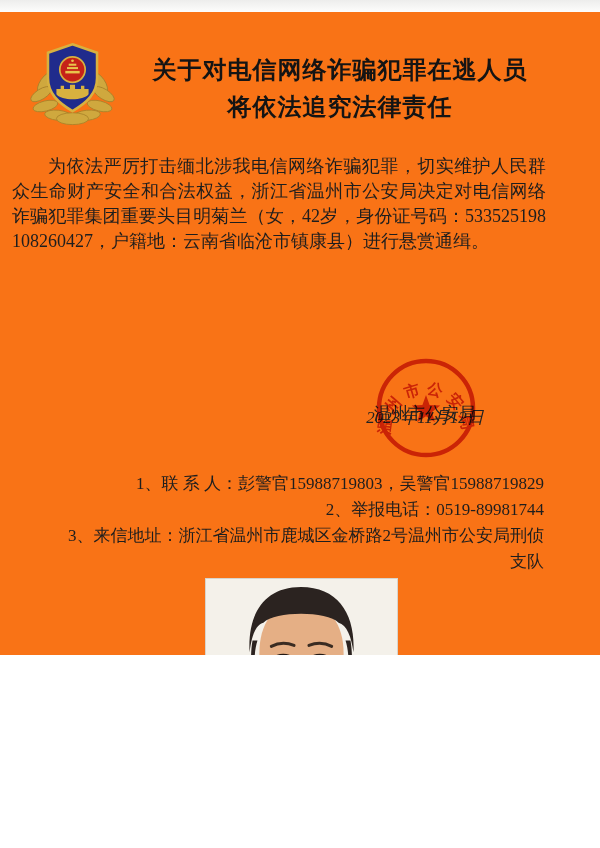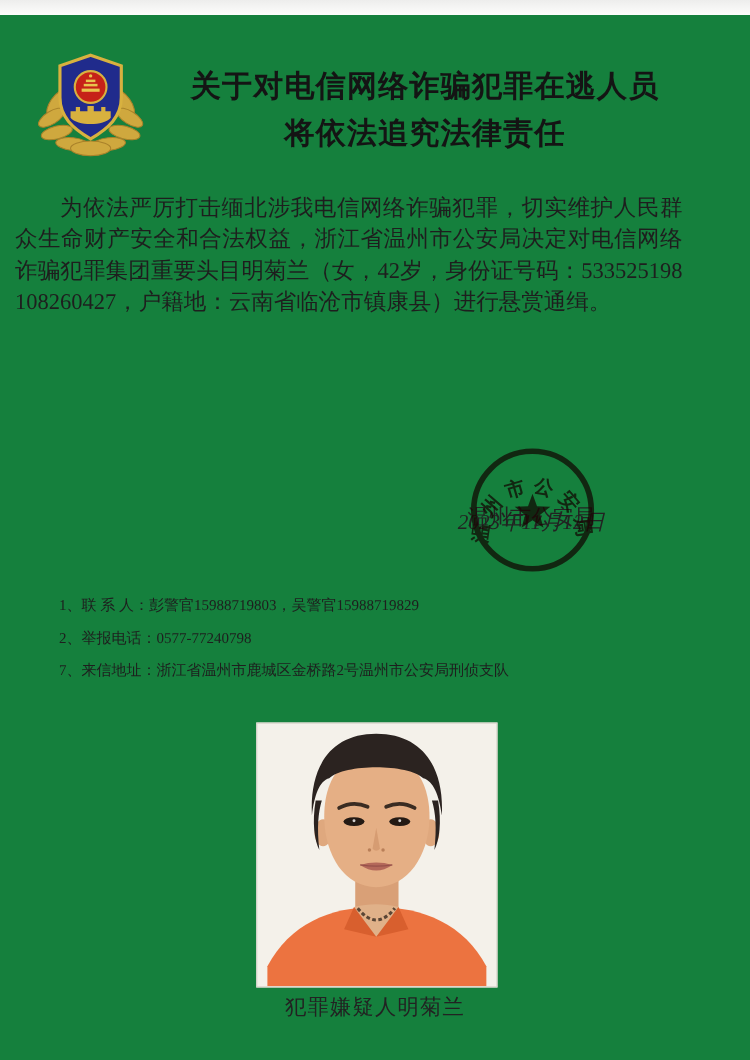--- a/index.html
+++ b/index.html
@@ -1,18 +1,18 @@
 <!DOCTYPE html>
 <html><head>
 <meta charset="utf-8">
 <style>
   html,body{margin:0;padding:0;background:#ffffff;}
   .page{
-    position:relative;width:600px;height:848px;overflow:hidden;
-    background:#15803d;
+    position:relative;width:600px;height:655px;overflow:hidden;
+    background:#f97316;
     font-family:"Liberation Serif","DejaVu Serif",serif;
     color:#1e1e1e;
   }
   .top-edge{position:absolute;left:0;top:0;width:600px;height:12px;
     background:linear-gradient(#ededec,#fdfdfc);}
   .emblem{position:absolute;left:30px;top:40px;width:85px;height:88px;}
   .title{
     position:absolute;left:120px;top:52px;width:440px;
     text-align:center;font-weight:bold;font-size:24px;line-height:37px;
     color:#141414;letter-spacing:1px;
@@ -30,21 +30,21 @@
   .date{
     position:absolute;left:325px;top:406px;width:200px;
     text-align:center;font-size:17px;color:#222;font-style:italic;
   }
   .seal{
     position:absolute;left:374px;top:356px;width:104px;height:104px;
     opacity:.82;mix-blend-mode:multiply;
   }
   .contacts{
     position:absolute;left:28px;top:471px;width:516px;
-    font-size:12px;line-height:26px;text-align:left;
+    font-size:17px;line-height:26px;text-align:right;
     word-break:break-all;line-break:anywhere;
   }
   .contacts div{text-indent:1.6em;}
   .photo{
     position:absolute;left:205px;top:578px;width:193px;height:212px;
     border:1px solid #d8d4cc;box-sizing:border-box;background:#f4f1ea;
   }
   .photo svg{display:block;width:100%;height:100%;}
   .caption{
     position:absolute;left:0;top:794px;width:600px;
@@ -99,22 +99,22 @@
     <defs>
       <path id="seal-arc" d="M 16,74 A 36,36 0 1 1 88,74" fill="none"></path>
     </defs>
     <text font-size="15.5" fill="#c5261c" letter-spacing="5" font-family="Liberation Serif, DejaVu Serif, serif" font-weight="bold">
       <textPath href="#seal-arc" startOffset="50%" text-anchor="middle">温州市公安局</textPath>
     </text>
   </svg>
 
   <div class="contacts">
     <div>1、联 系 人：彭警官15988719803，吴警官15988719829</div>
-    <div>2、举报电话：0577-77240798</div>
-    <div>7、来信地址：浙江省温州市鹿城区金桥路2号温州市公安局刑侦支队</div>
+    <div>2、举报电话：0519-89981744</div>
+    <div>3、来信地址：浙江省温州市鹿城区金桥路2号温州市公安局刑侦支队</div>
   </div>
 
   <div class="photo">
     <svg viewBox="0 0 193 212">
       <rect x="0" y="0" width="193" height="212" fill="#f4f1ea"></rect>
 
       <path d="M79,112 h35 v46 h-35 Z" fill="#d9a077"></path>
       <path d="M79,112 h35 v12 c-10,8 -25,8 -35,0 Z" fill="#c78e67"></path>
 
       <path d="M8,212 L8,196 C26,162 58,148 96,148 C134,148 167,162 185,196 L185,212 Z" fill="#ec7340"></path>

